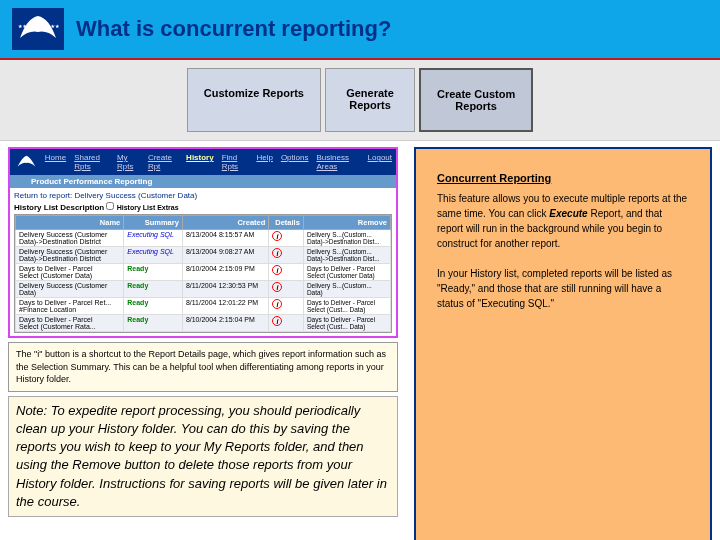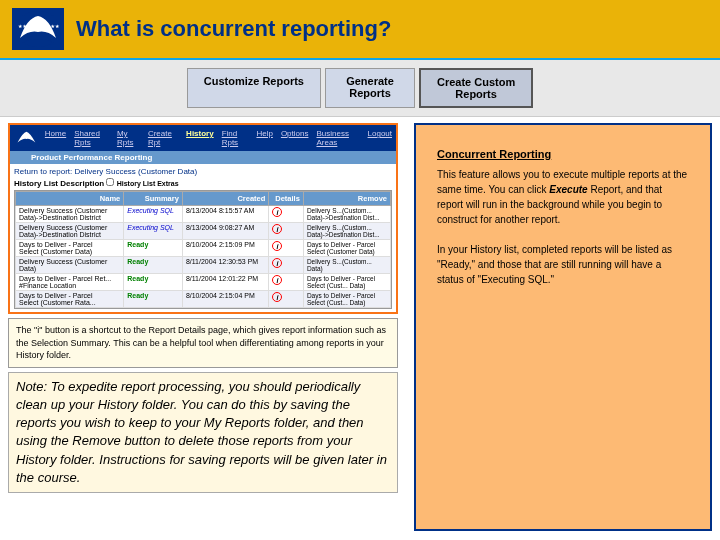--- a/index.html
+++ b/index.html
@@ -7,26 +7,26 @@
       font-family: Arial, Helvetica, sans-serif;
       background: #fff;
       width: 720px;
       height: 540px;
       overflow: hidden;
       font-size: 11px;
     }
 
     
     .header {
-      background: #eab308;
+      background: #0ea5e9;
       padding: 8px 12px;
       display: flex;
       align-items: center;
       gap: 12px;
-      border-bottom: 2px solid #0ea5e9;
+      border-bottom: 2px solid #b91c1c;
     }
     .usps-logo {
       width: 52px;
       height: 42px;
     }
     .header-title {
       font-size: 22px;
       font-weight: bold;
       color: #003087;
     }
@@ -38,21 +38,21 @@
       justify-content: center;
       align-items: stretch;
       gap: 4px;
       padding: 8px 20px;
       border-bottom: 1px solid #ccc;
     }
     .step-box {
       background: #d0d8e8;
       border: 1px solid #999;
       text-align: center;
-      padding: 6px 16px;
+      padding: 18px 16px;
       font-size: 11px;
       font-weight: bold;
       color: #000;
       min-width: 90px;
     }
     .step-box.active {
       background: #c0c8d8;
       border: 2px solid #555;
     }
 
@@ -67,21 +67,21 @@
     
     .left-panel {
       flex: 0 0 390px;
       display: flex;
       flex-direction: column;
       gap: 4px;
     }
 
     
     .app-screenshot {
-      border: 2px solid #f97316;
+      border: 2px solid #d946ef;
       background: #fff;
       font-size: 9px;
     }
 
     .app-nav {
       background: #003087;
       color: #fff;
       display: flex;
       align-items: center;
       padding: 2px 4px;

